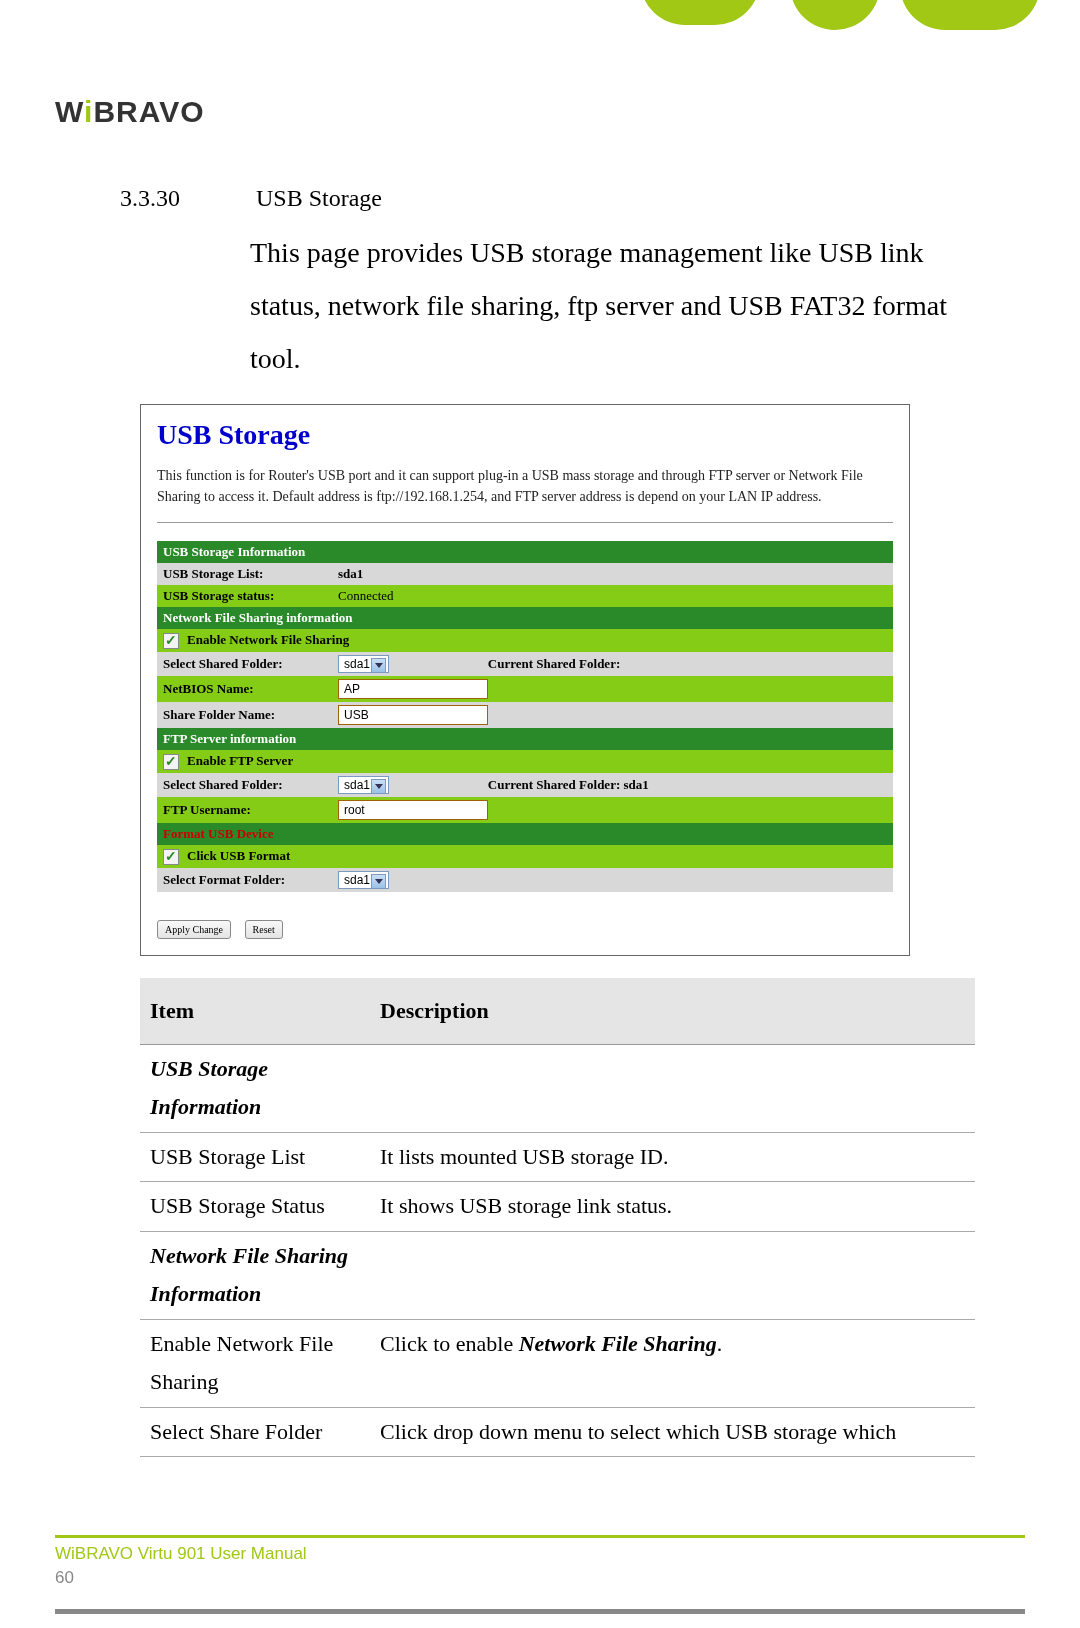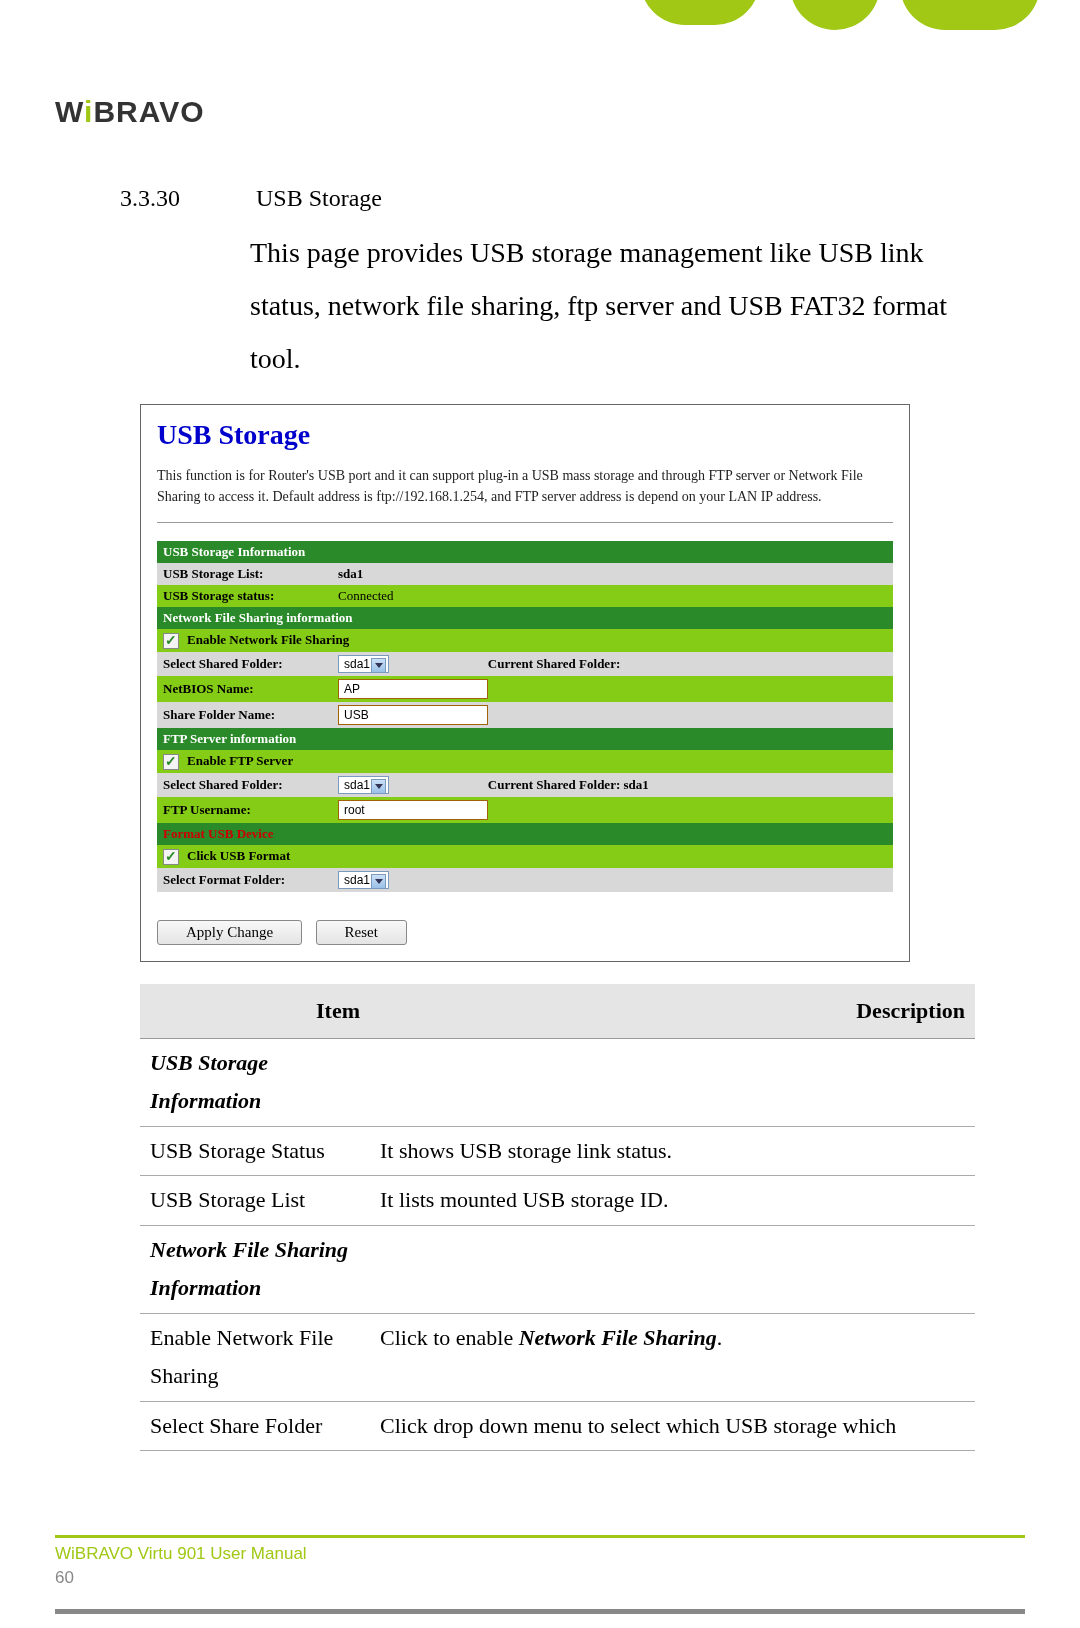--- a/index.html
+++ b/index.html
@@ -131,40 +131,40 @@
     background: #fff;
     padding: 2px 5px;
     font-size: 12px;
     min-width: 150px;
     font-family: Arial, sans-serif;
   }
   .ss-btn {
     display: inline-block;
     border: 1px solid #888;
     background: linear-gradient(#f8f8f8,#e4e4e4);
-    padding: 3px 28px;
-    font-size: 15px;
+    padding: 3px 7px;
+    font-size: 10px;
     border-radius: 3px;
     margin-right: 10px;
     font-family: "Times New Roman", serif;
   }
   .ss-hint { font-size: 12px; color: #333; }
   .ss-buttons { margin-top: 28px; }
 
   .desc-table {
     margin-left: 20px;
     margin-top: 22px;
     width: 835px;
     font-size: 22px;
     border-collapse: collapse;
   }
   .desc-table th {
-    text-align: right;
+    text-align: left;
     background: #e5e5e5;
-    padding: 14px 10px;
+    padding: 20px 10px;
     font-weight: bold;
     border-bottom: 1px solid #999;
   }
   .desc-table td {
     padding: 5px 10px;
     border-bottom: 1px solid #aaa;
     vertical-align: top;
     line-height: 1.75;
   }
   .desc-table .col-item { width: 230px; }
@@ -280,26 +280,26 @@
     <tbody>
         <tr>
       <th class="col-item">Item</th>
       <th>Description</th>
     </tr>
     <tr>
           <td class="subhead">USB Storage Information</td>
           <td></td>
         </tr>
     <tr>
+          <td>USB Storage List</td>
+          <td>It lists mounted USB storage ID.</td>
+        </tr>
+    <tr>
           <td>USB Storage Status</td>
           <td>It shows USB storage link status.</td>
-        </tr>
-    <tr>
-          <td>USB Storage List</td>
-          <td>It lists mounted USB storage ID.</td>
         </tr>
     <tr>
           <td class="subhead">Network File Sharing Information</td>
           <td></td>
         </tr>
     <tr>
           <td>Enable Network File Sharing</td>
           <td><span>Click to enable </span><span class="em">Network File Sharing</span><span>.</span></td>
         </tr>
     <tr>

